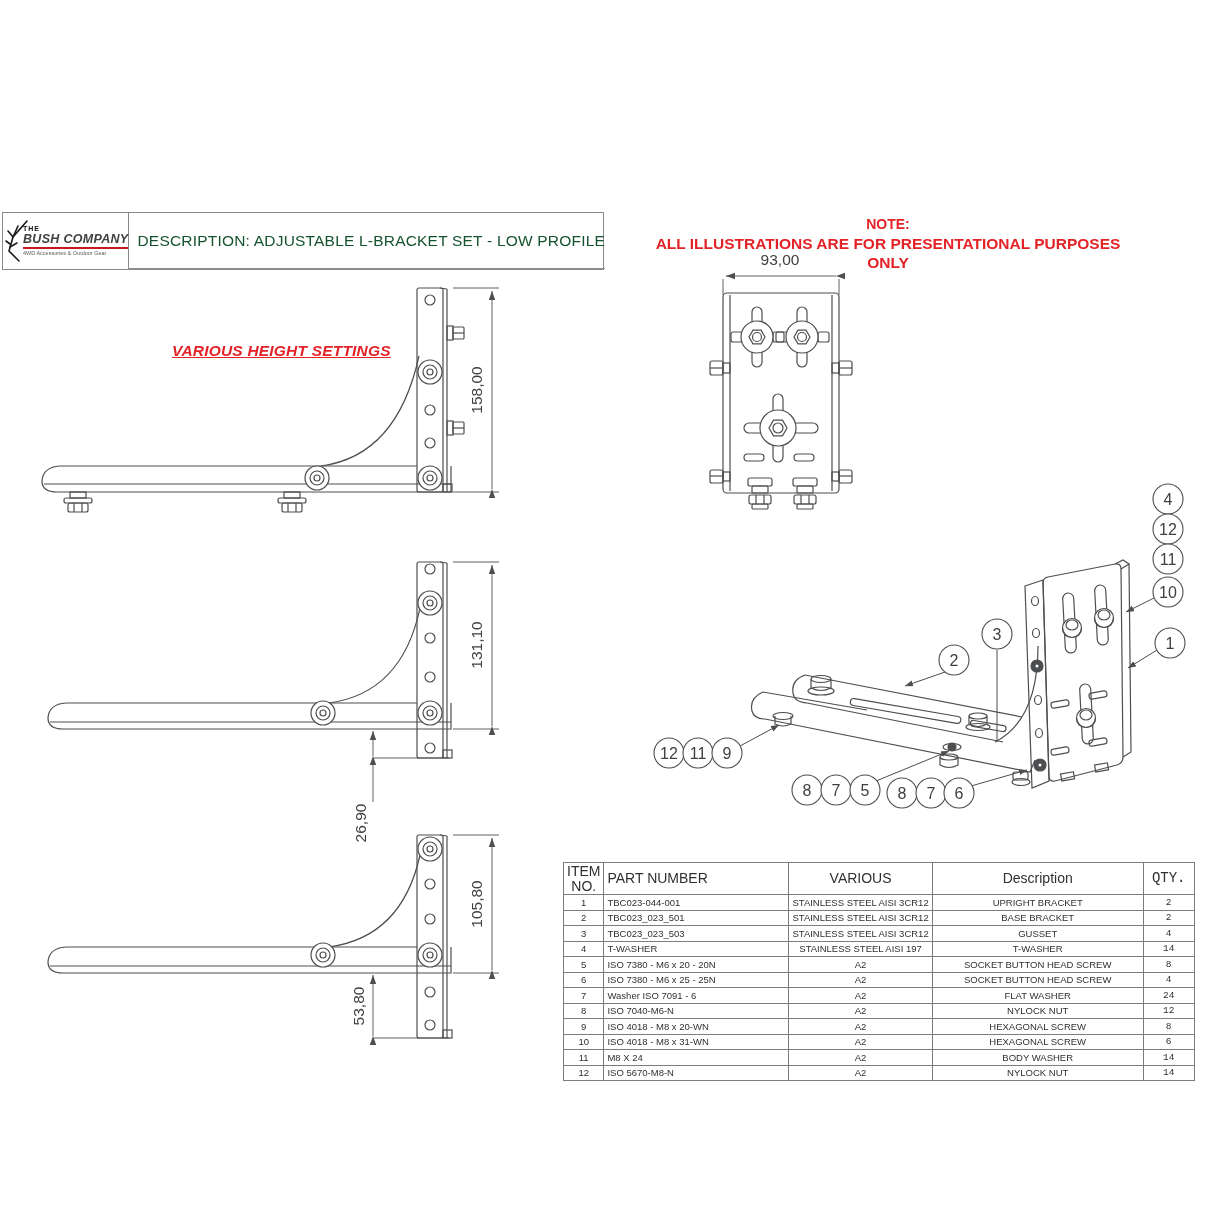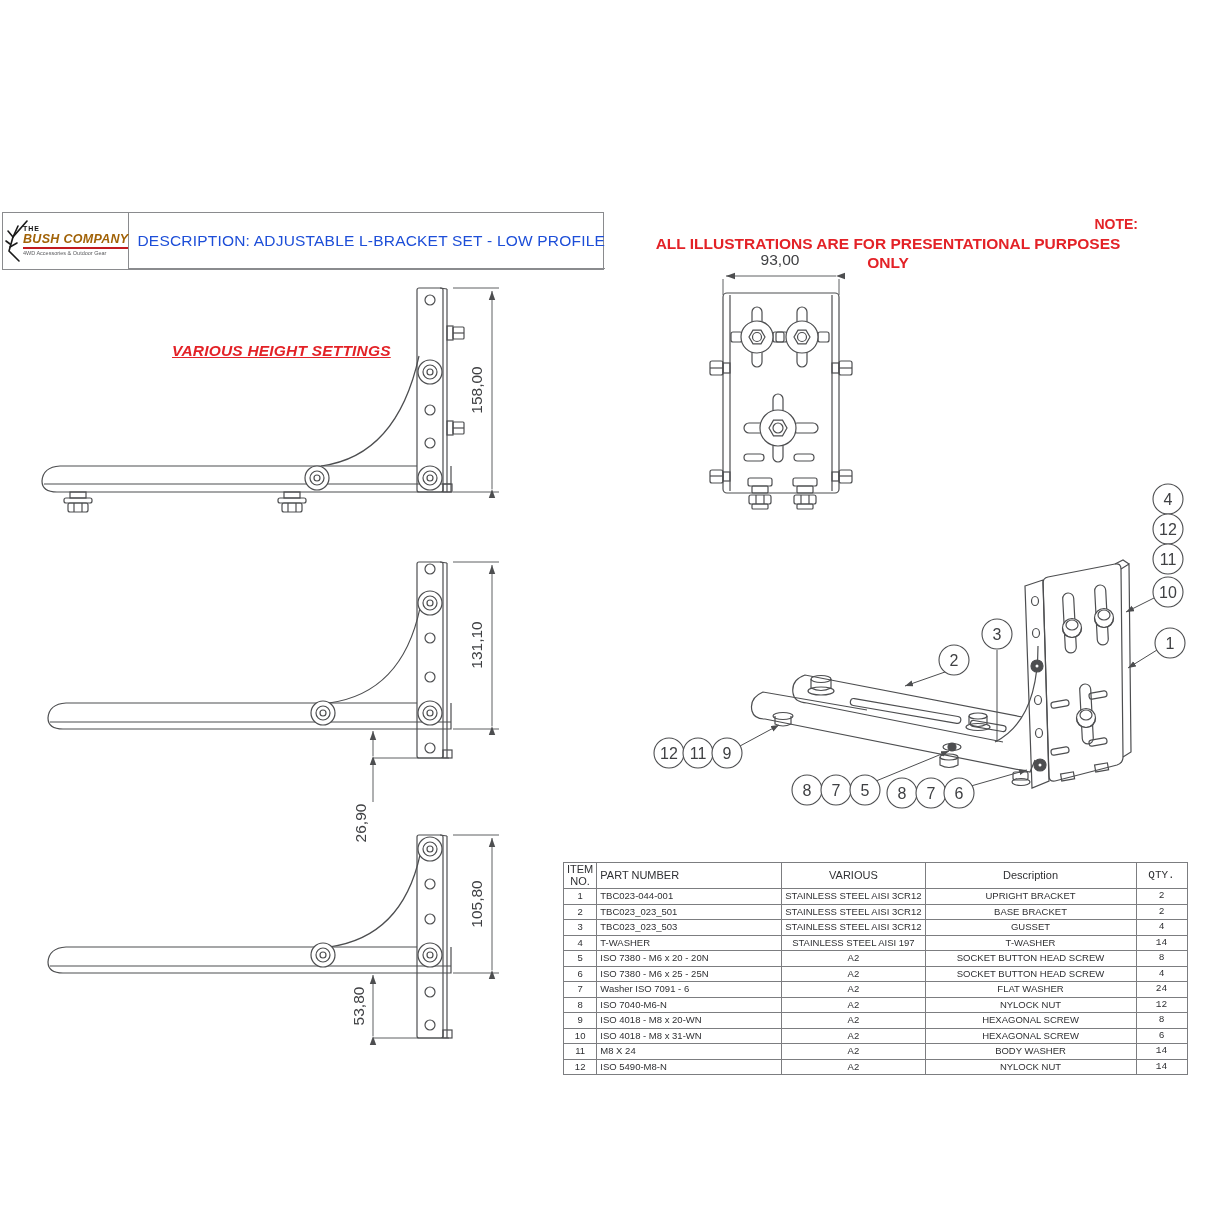--- a/index.html
+++ b/index.html
@@ -8,43 +8,43 @@
   svg{position:absolute;overflow:visible;}
   svg text{font-family:"Liberation Sans",sans-serif;fill:#3f4043;}
 
   
   .title-block{position:absolute;left:2px;top:212px;width:600px;height:56px;
                border:1.5px solid #8a8b8e;display:flex;background:#fff;}
   .logo-cell{width:140px;border-right:1.5px solid #8a8b8e;display:flex;align-items:center;
              justify-content:center;position:relative;}
   .logo-inner{position:relative;text-align:left;line-height:1;padding-left:20px;}
   .logo-the{font-size:7px;font-weight:bold;color:#111;letter-spacing:1px;margin-bottom:1px;}
-  .logo-name{font-size:12.5px;font-weight:bold;font-style:italic;color:#a16207;letter-spacing:.3px;white-space:nowrap;}
+  .logo-name{font-size:12.5px;font-weight:bold;font-style:italic;color:#404040;letter-spacing:.3px;white-space:nowrap;}
   .logo-underline{height:2.5px;background:#c21a1f;margin-top:1px;}
   .logo-tagline{font-size:5.5px;color:#5a5b5e;margin-top:2px;white-space:nowrap;}
   .logo-antler{position:absolute;left:2px;top:4px;}
   .tb-rows{flex:1;display:flex;flex-direction:column;}
   .tb-row{flex:1;display:flex;align-items:center;padding-left:8px;font-size:15.5px;
-          color:#1d4ed8;letter-spacing:.2px;white-space:nowrap;}
+          color:#14532d;letter-spacing:.2px;white-space:nowrap;}
   .tb-row:first-child{border-bottom:1.5px solid #8a8b8e;}
 
   
   .note-block{position:absolute;left:638px;top:216px;width:500px;text-align:center;
               color:#e32227;font-weight:bold;line-height:1.25;}
-  .note-title{font-size:14px;text-align:right;}
+  .note-title{font-size:14px;}
   .note-body{font-size:15.5px;}
   .height-label{position:absolute;left:172px;top:342px;color:#e32227;font-weight:bold;
                 font-size:15.5px;text-decoration:underline;letter-spacing:.2px;font-style:italic;}
 
   
   .parts-table{position:absolute;left:563px;top:862px;border-collapse:collapse;
                font-size:9.5px;color:#2f3033;table-layout:fixed;}
   .parts-table th,.parts-table td{border:1px solid #7c7d80;padding:1px 3px;height:12.5px;
                overflow:hidden;white-space:nowrap;font-weight:normal;line-height:1.05;}
-  .parts-table th{font-size:11px;}
+  .parts-table th{font-size:14px;}
   .col-item{width:24px;text-align:center;}
   .col-part{width:178px;text-align:left;margin-top:28px;}
   .col-mat{width:130px;text-align:center;}
   .col-desc{width:204px;text-align:center;}
   .col-qty{width:44px;text-align:center;font-family:Liberation Mono, monospace;}
   th.col-item{white-space:normal;line-height:1.05;}
 </style>
 </head>
 <body>
 
@@ -574,21 +574,21 @@
         <tr>
           <td class="col-item">11</td>
           <td class="col-part">M8 X 24</td>
           <td class="col-mat">A2</td>
           <td class="col-desc">BODY WASHER</td>
           <td class="col-qty">14</td>
         </tr>
 
         <tr>
           <td class="col-item">12</td>
-          <td class="col-part">ISO 5490-M8-N</td>
+          <td class="col-part">ISO 5670-M8-N</td>
           <td class="col-mat">A2</td>
           <td class="col-desc">NYLOCK NUT</td>
           <td class="col-qty">14</td>
         </tr>
       </tbody>
   </table>
 
 </div>
 
 </body></html>

